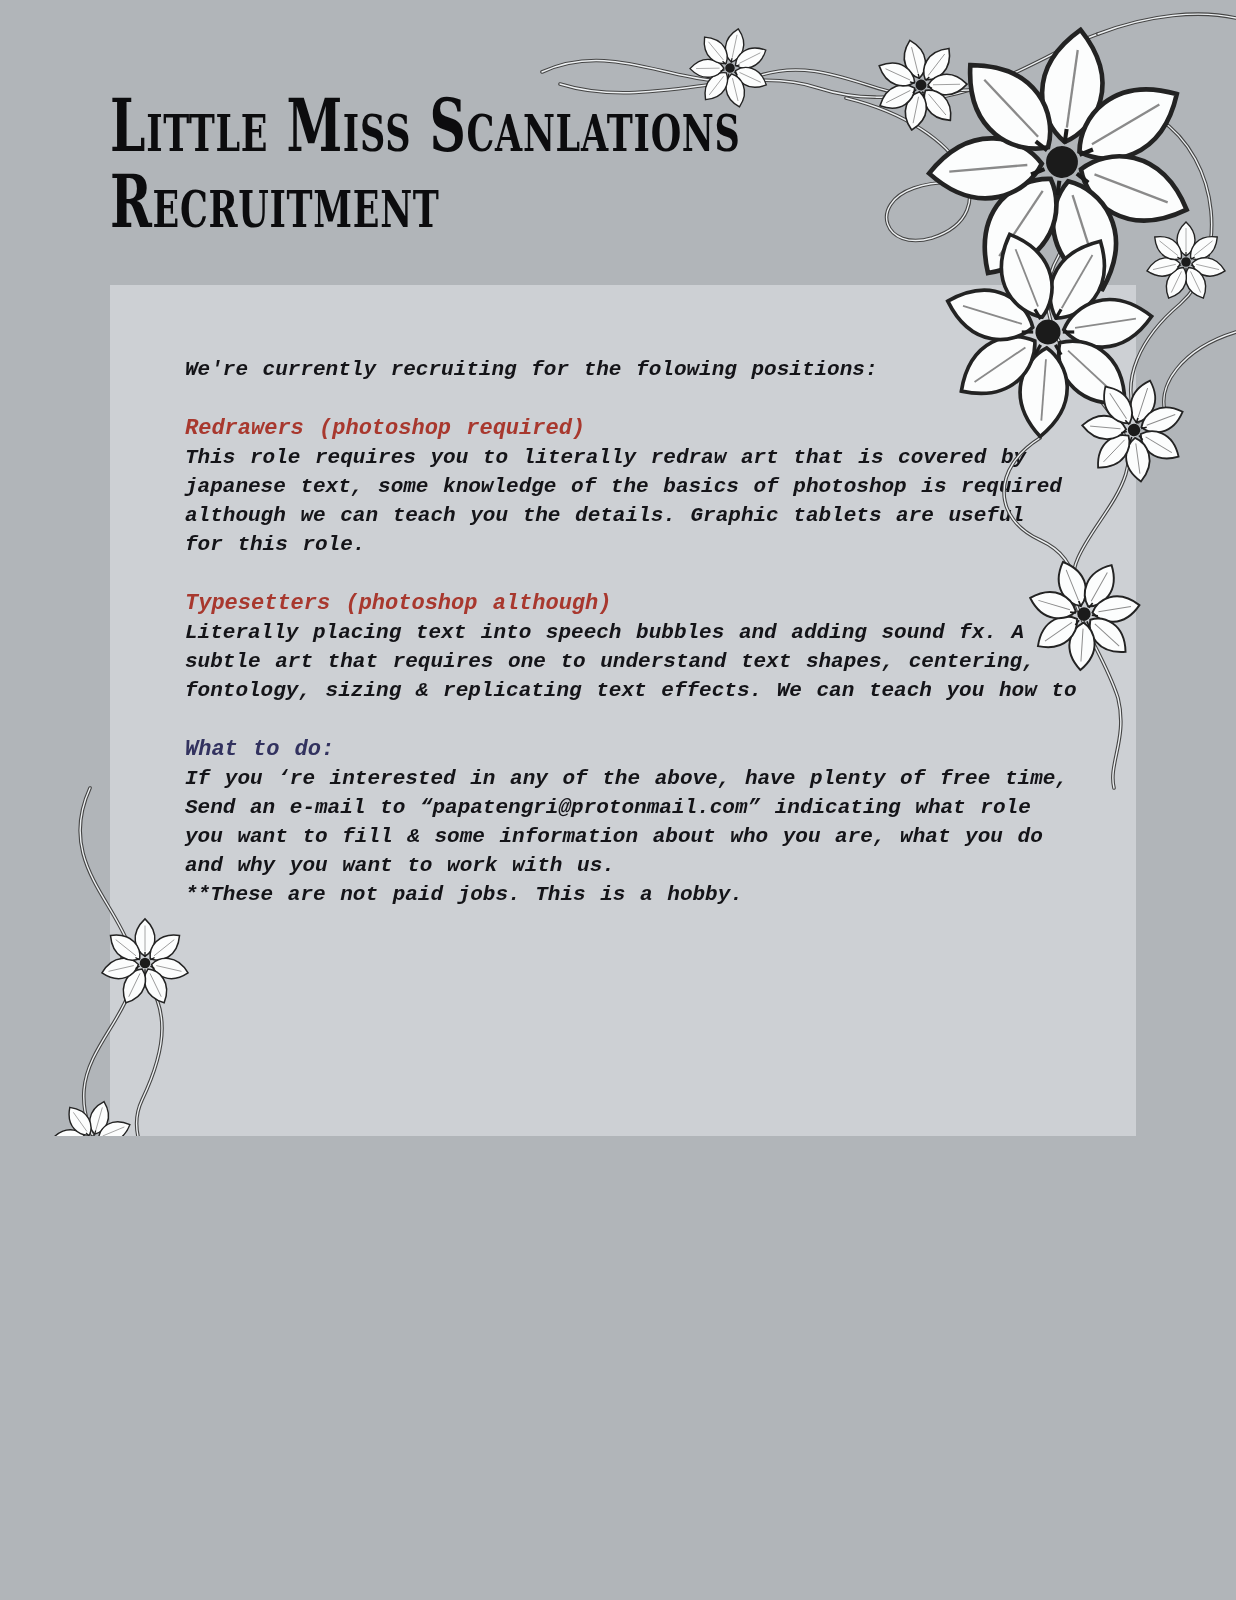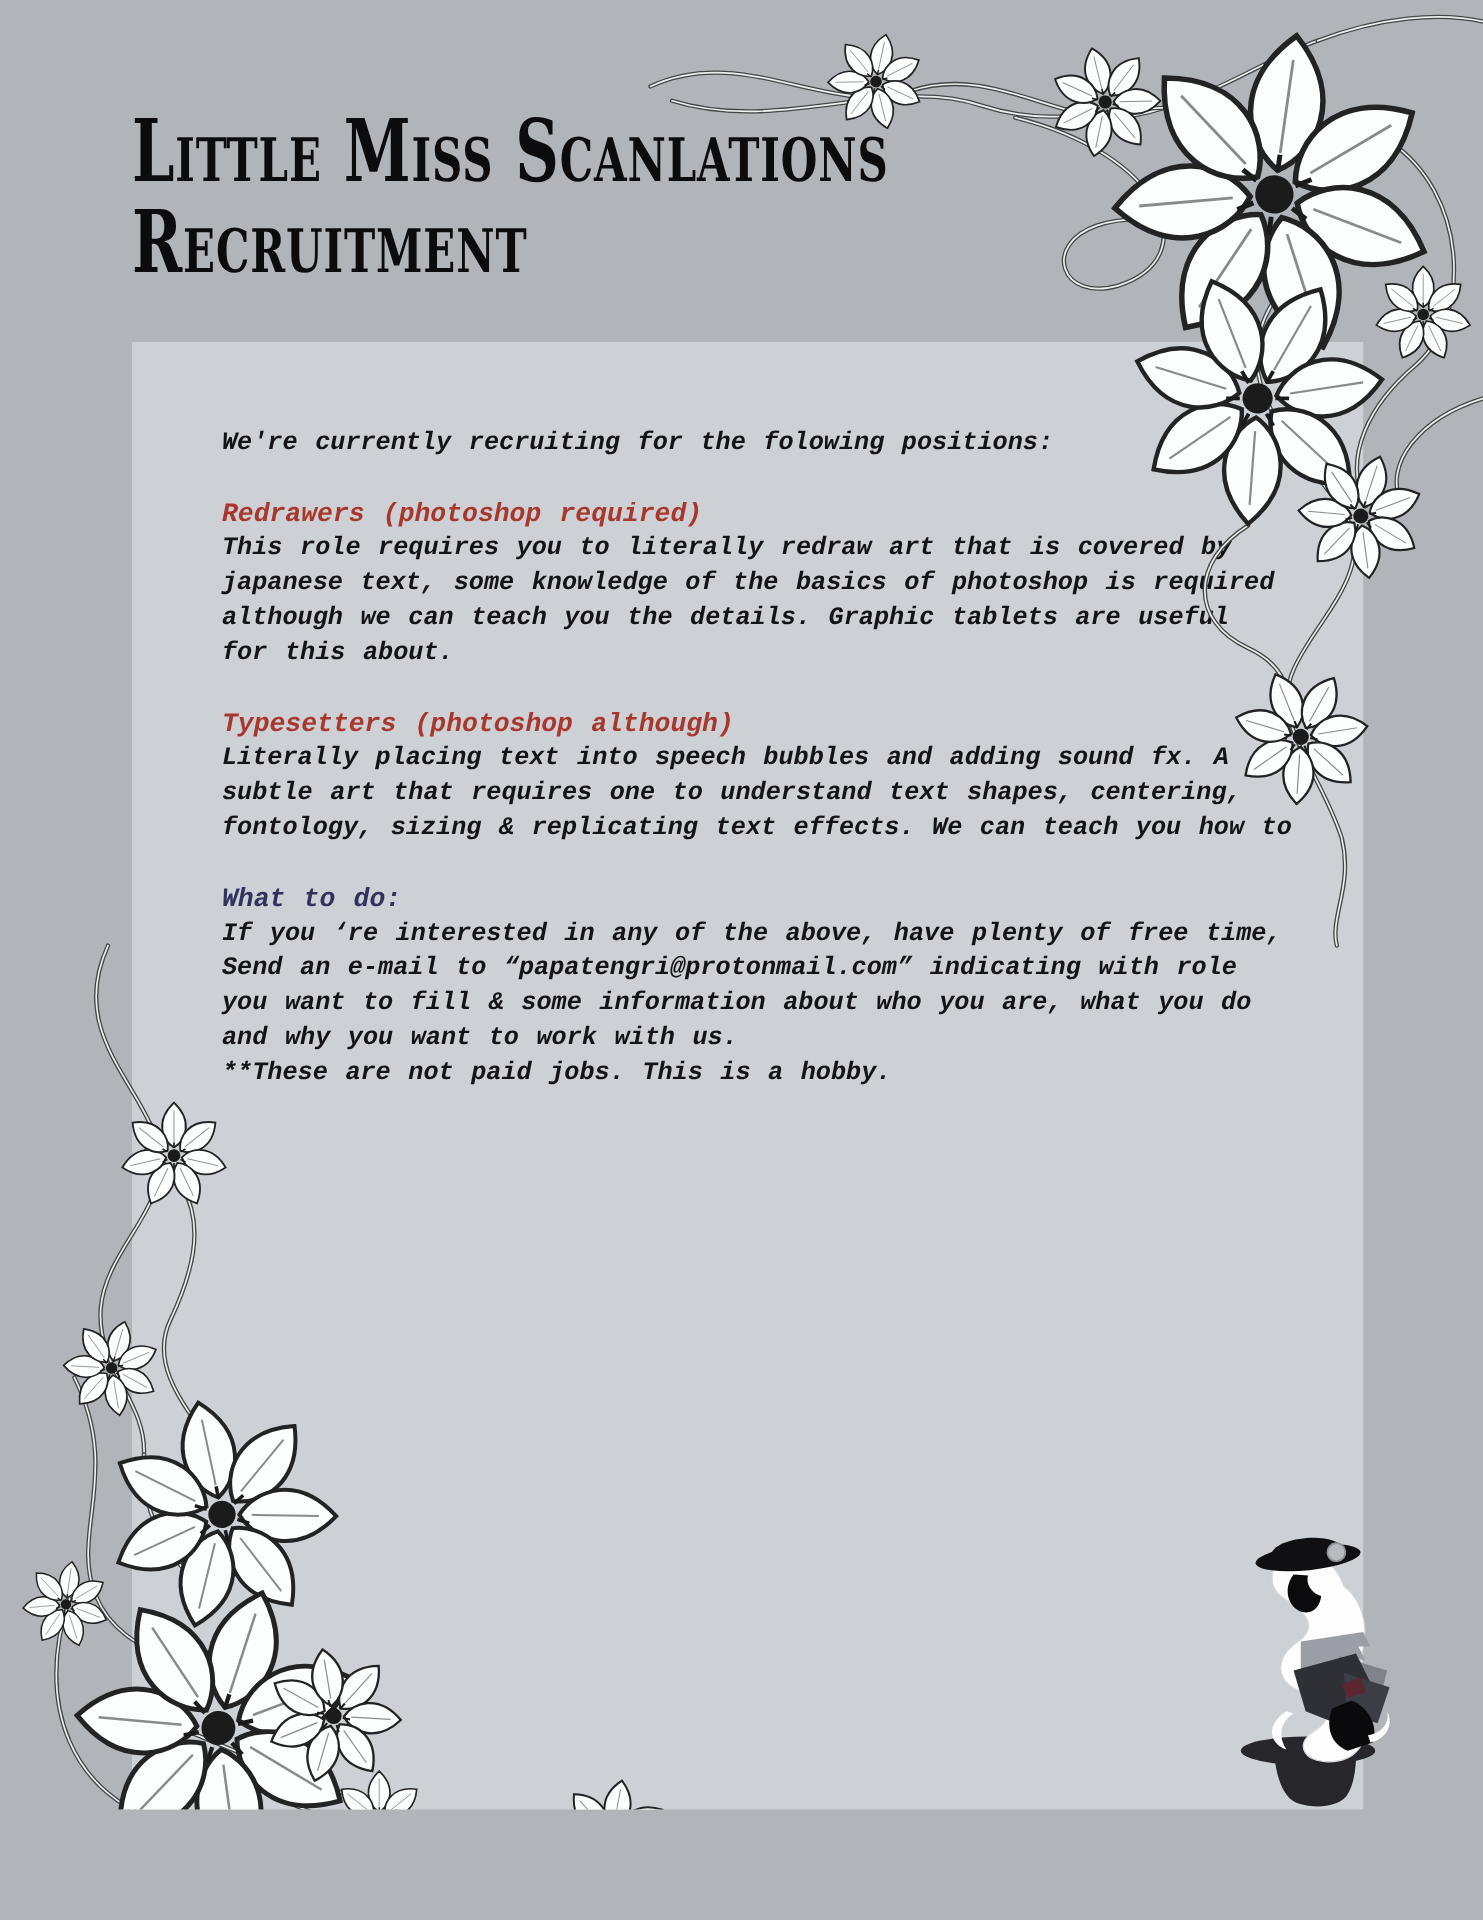--- a/index.html
+++ b/index.html
@@ -1,17 +1,17 @@
 <!DOCTYPE html>
 <html><head>
 <meta charset="utf-8">
 <style>
   html,body{margin:0;padding:0;}
   body{width:1236px;height:1600px;overflow:hidden;background:#b1b5b9;}
-  .page{position:relative;width:1236px;height:1508px;background:#b1b5b9;overflow:hidden;
+  .page{position:relative;width:1236px;height:1136px;background:#b1b5b9;overflow:hidden;
         font-family:"Liberation Mono","DejaVu Sans Mono",monospace;}
   .panel{position:absolute;left:110px;top:285px;width:1026px;height:1238px;
          background:#cdd0d4;z-index:1;}
   .title{position:absolute;left:110px;top:88px;z-index:3;color:#0c0c0e;
          font-family:"DejaVu Serif","Liberation Serif",serif;font-weight:700;
          font-variant-caps:small-caps;font-size:72px;line-height:76px;white-space:nowrap;
          transform:scaleX(0.70);transform-origin:0 0;letter-spacing:1px;}
   .content{position:absolute;left:185px;top:355px;width:900px;z-index:3;
            font-weight:700;font-size:21px;color:#141418;word-spacing:2px;font-style:italic;}
   .line{white-space:pre;line-height:29px;height:29px;}
@@ -48,34 +48,34 @@
   </div>
 
   <div class="content">
     <div class="line">We're currently recruiting for the folowing positions:</div>
 
     <div class="section">
       <div class="heading" style="color:#a8382e">Redrawers (photoshop required)</div>
       <div class="line">This role requires you to literally redraw art that is covered by</div>
       <div class="line">japanese text, some knowledge of the basics of photoshop is required</div>
       <div class="line">although we can teach you the details. Graphic tablets are useful</div>
-      <div class="line">for this about.</div>
+      <div class="line">for this role.</div>
     </div>
 
     <div class="section">
       <div class="heading" style="color:#a8382e">Typesetters (photoshop although)</div>
       <div class="line">Literally placing text into speech bubbles and adding sound fx. A</div>
       <div class="line">subtle art that requires one to understand text shapes, centering,</div>
       <div class="line">fontology, sizing &amp; replicating text effects. We can teach you how to</div>
     </div>
 
     <div class="section">
       <div class="heading" style="color:#32325f">What to do:</div>
       <div class="line">If you ‘re interested in any of the above, have plenty of free time,</div>
-      <div class="line">Send an e-mail to “papatengri@protonmail.com” indicating with role</div>
+      <div class="line">Send an e-mail to “papatengri@protonmail.com” indicating what role</div>
       <div class="line">you want to fill &amp; some information about who you are, what you do</div>
       <div class="line">and why you want to work with us.</div>
     </div>
 
     <div class="line note">**These are not paid jobs. This is a hobby.</div>
   </div>
 
   <svg class="decor" width="1236" height="1600" viewBox="0 0 1236 1600">
     <defs>
       <path id="petal" d="M0,-7 C-10,-13 -17,-30 0,-46 C17,-30 10,-13 0,-7 Z"></path>

